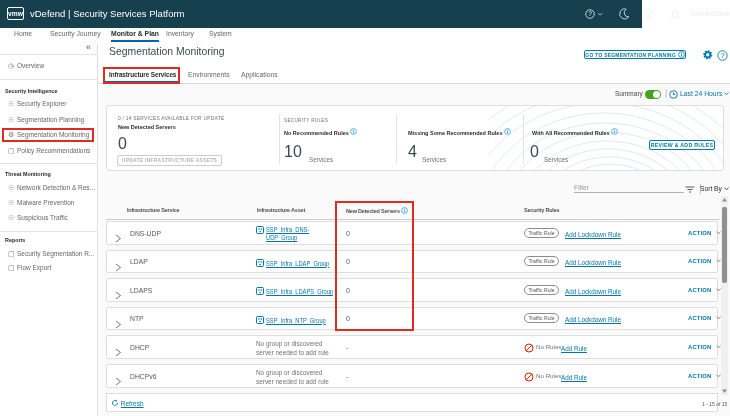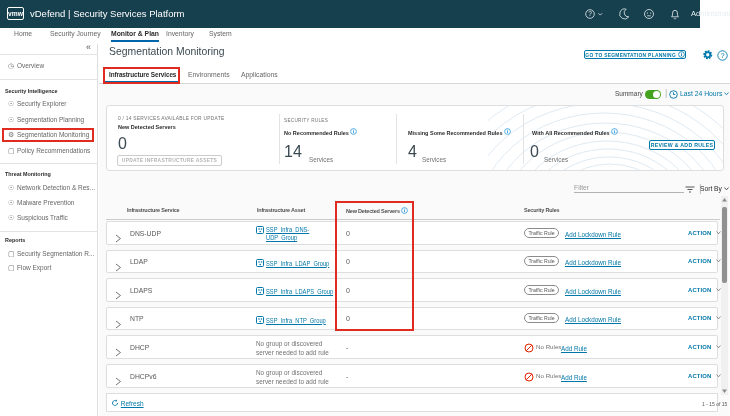--- a/index.html
+++ b/index.html
@@ -1,21 +1,21 @@
 <!DOCTYPE html>
 <html><head>
 <meta charset="utf-8">
 <style>
 * { margin:0; padding:0; box-sizing:border-box; }
 html,body { width:730px; height:416px; overflow:hidden; background:#fff;
   font-family:"Liberation Sans", sans-serif; }
 .abs { position:absolute; }
 
 
-#topbar { position:absolute; left:0; top:0; width:700px; height:28px; background:#17404e; }
+#topbar { position:absolute; left:0; top:0; width:642px; height:28px; background:#17404e; }
 #vmwlogo { position:absolute; left:7px; top:7px; width:17px; height:13px; border:1px solid #fff;
   border-radius:2px; color:#fff; font-size:6.7px; font-weight:bold; text-align:center; line-height:11.5px; letter-spacing:0;}
 #prodname { position:absolute; left:30px; top:8px; color:#fff; font-size:9.5px; }
 .topicon { position:absolute; top:7px; }
 #adminname { position:absolute; left:691px; top:9px; color:#e8eef1; font-size:7.5px; }
 
 
 #navbar { position:absolute; left:0; top:28px; width:730px; height:16px; background:#fff; }
 .navitem { position:absolute; top:2px; font-size:6.8px; color:#666; line-height:7px;}
 .navitem.active { color:#2b2b2b; font-weight:bold; border-bottom:2px solid #0065ab; padding-bottom:2.5px;}
@@ -220,21 +220,21 @@
       <div class="cardlbl" style="left:11px; top:18px;">New Detected Servers</div>
       <div class="bignum" style="left:11px; top:30px;">0</div>
       <div id="updbtn">UPDATE INFRASTRUCTURE ASSETS</div>
       <div class="carddiv" style="left:172px"></div>
       <div class="cap" style="left:177px; top:12px; font-size:4.7px;">SECURITY RULES</div>
       <div class="cardlbl" style="left:177px; top:22px;">No Recommended Rules <svg width="7" height="7" viewBox="0 0 7 7" style="vertical-align:0px">
             <circle cx="3.5" cy="3.5" r="2.9" fill="none" stroke="#2f9be0" stroke-width="0.8"></circle>
             <rect x="3.1" y="3.1" width="0.9" height="2" fill="#2f9be0"></rect>
             <rect x="3.1" y="1.7" width="0.9" height="0.9" fill="#2f9be0"></rect>
           </svg></div>
-      <div class="bignum" style="left:177px; top:38px;">14</div>
+      <div class="bignum" style="left:177px; top:38px;">10</div>
       <div class="svcs" style="left:202px; top:50px;">Services</div>
       <div class="carddiv" style="left:289px"></div>
       <div class="cardlbl" style="left:301px; top:22px;">Missing Some Recommended Rules <svg width="7" height="7" viewBox="0 0 7 7" style="vertical-align:0px">
             <circle cx="3.5" cy="3.5" r="2.9" fill="none" stroke="#2f9be0" stroke-width="0.8"></circle>
             <rect x="3.1" y="3.1" width="0.9" height="2" fill="#2f9be0"></rect>
             <rect x="3.1" y="1.7" width="0.9" height="0.9" fill="#2f9be0"></rect>
           </svg></div>
       <div class="bignum" style="left:301px; top:38px;">4</div>
       <div class="svcs" style="left:315px; top:50px;">Services</div>
       <div class="carddiv" style="left:416px"></div>

